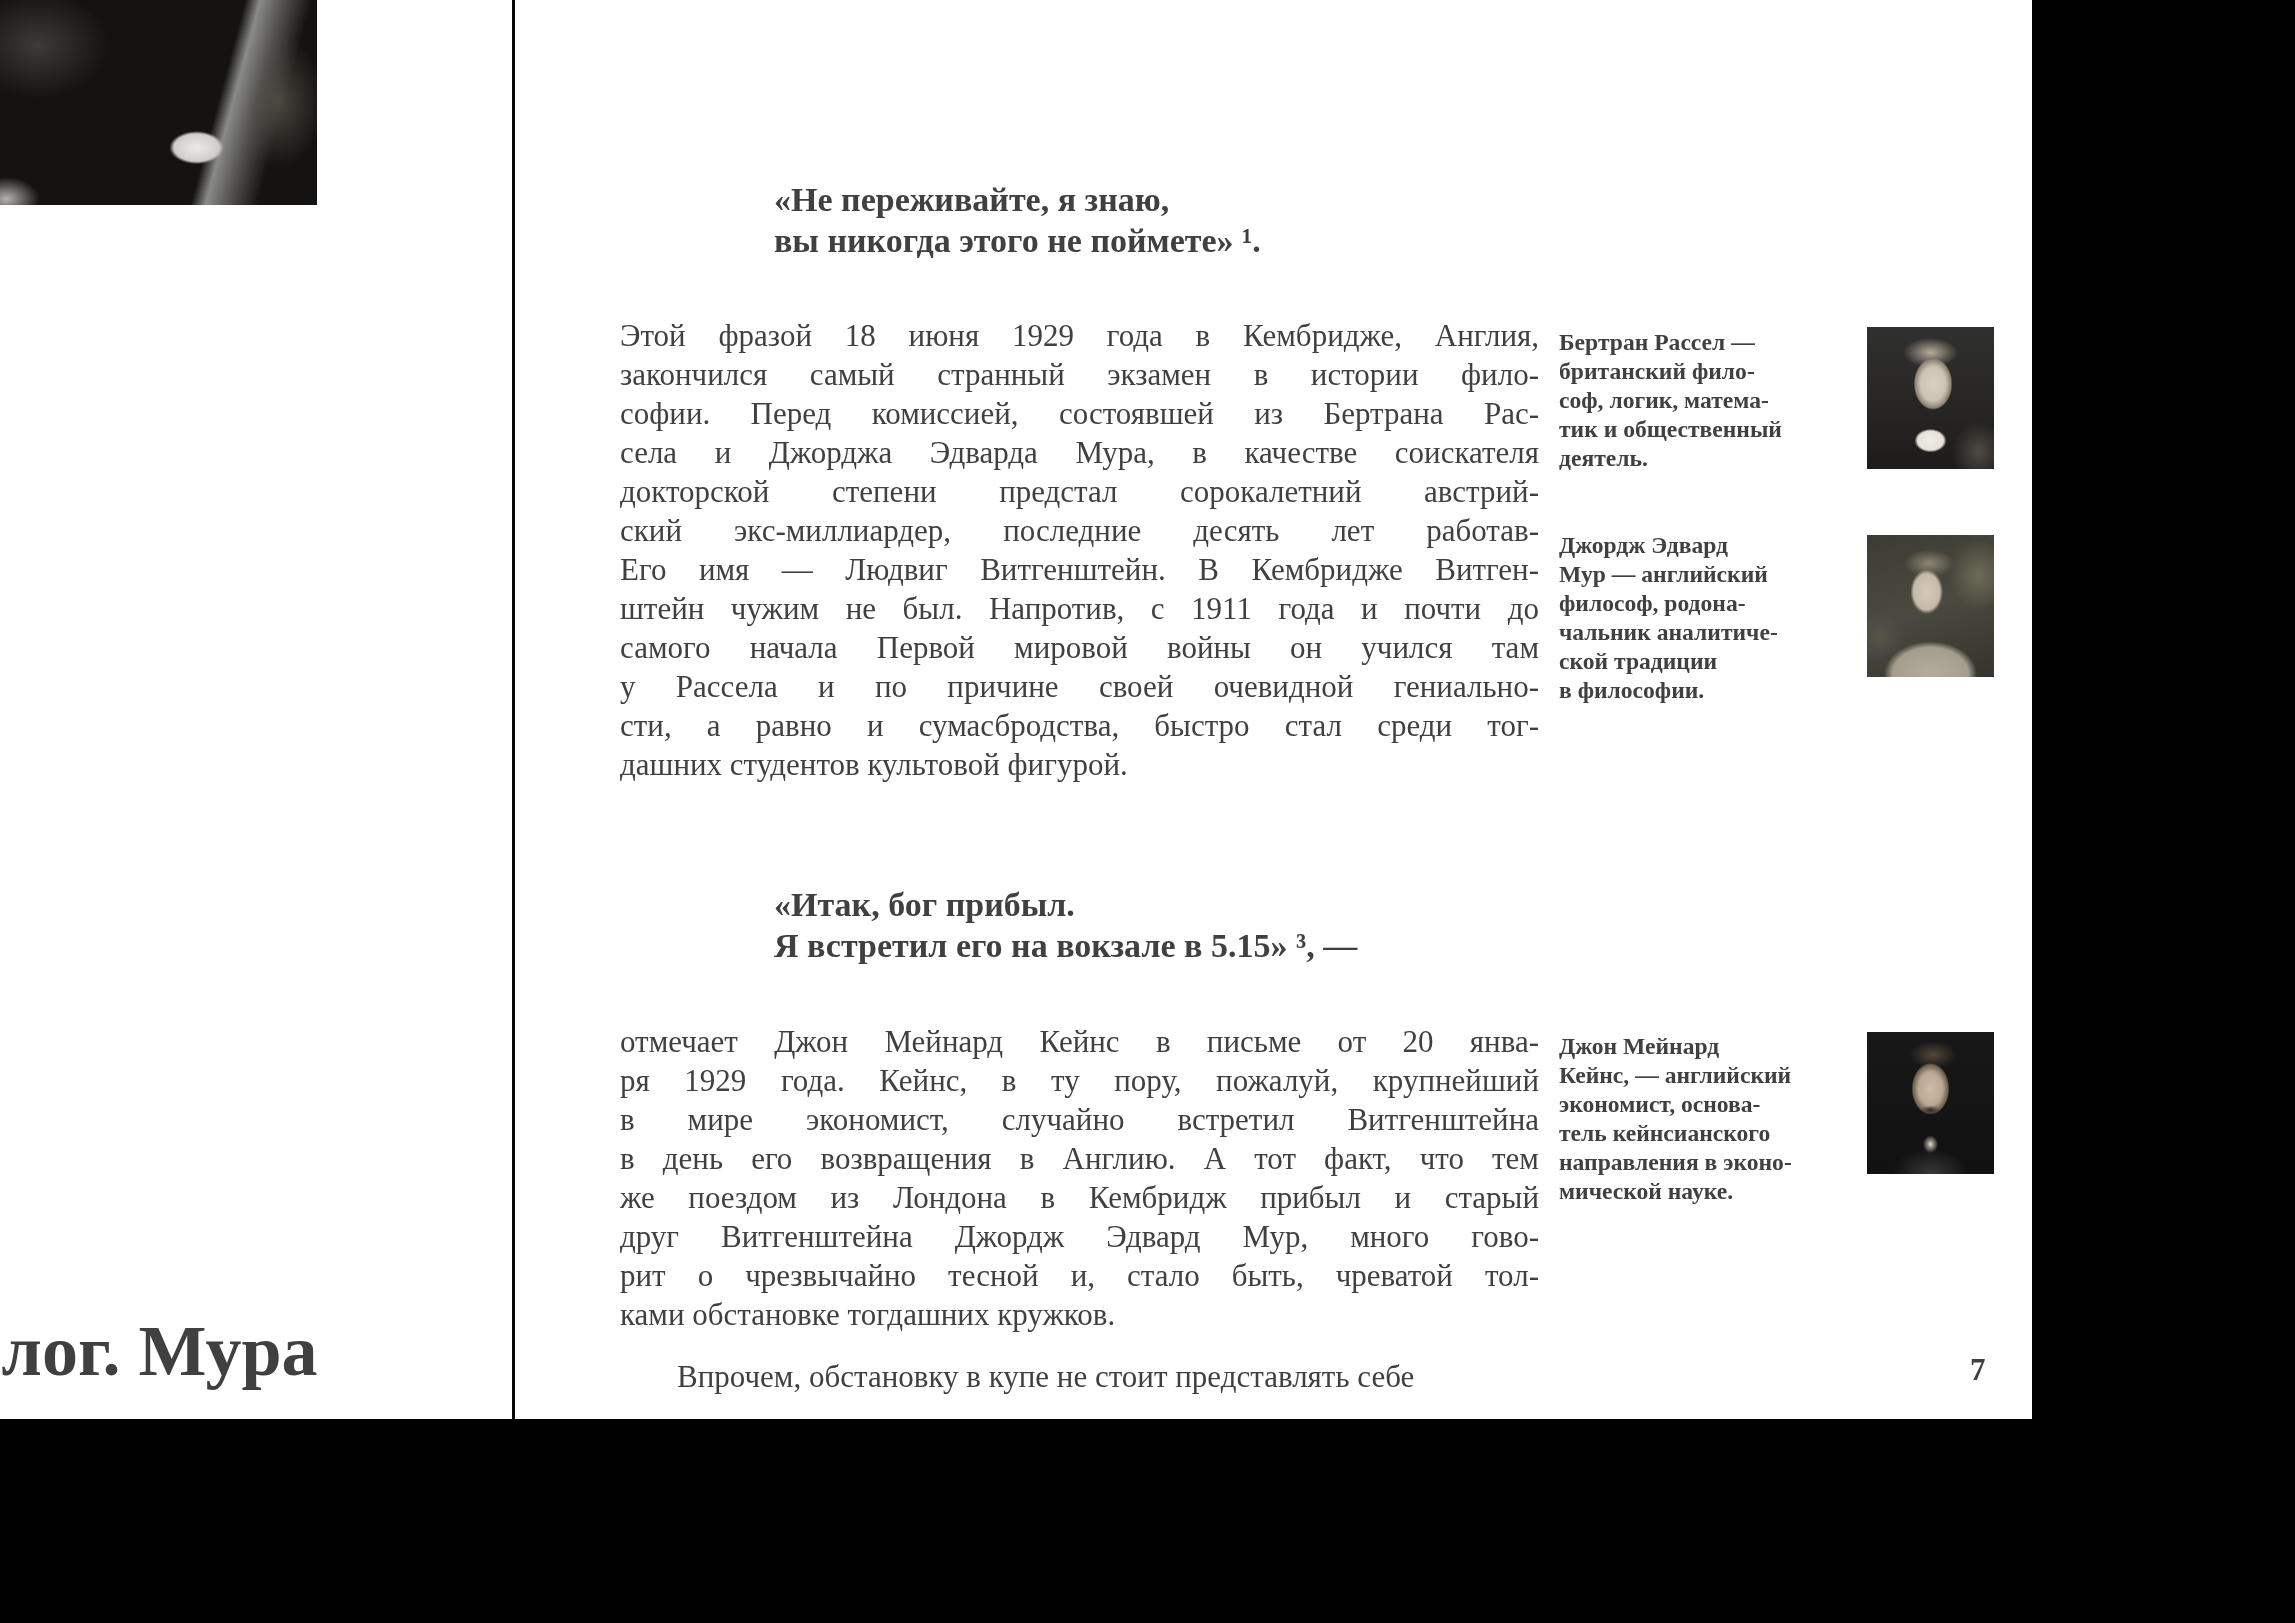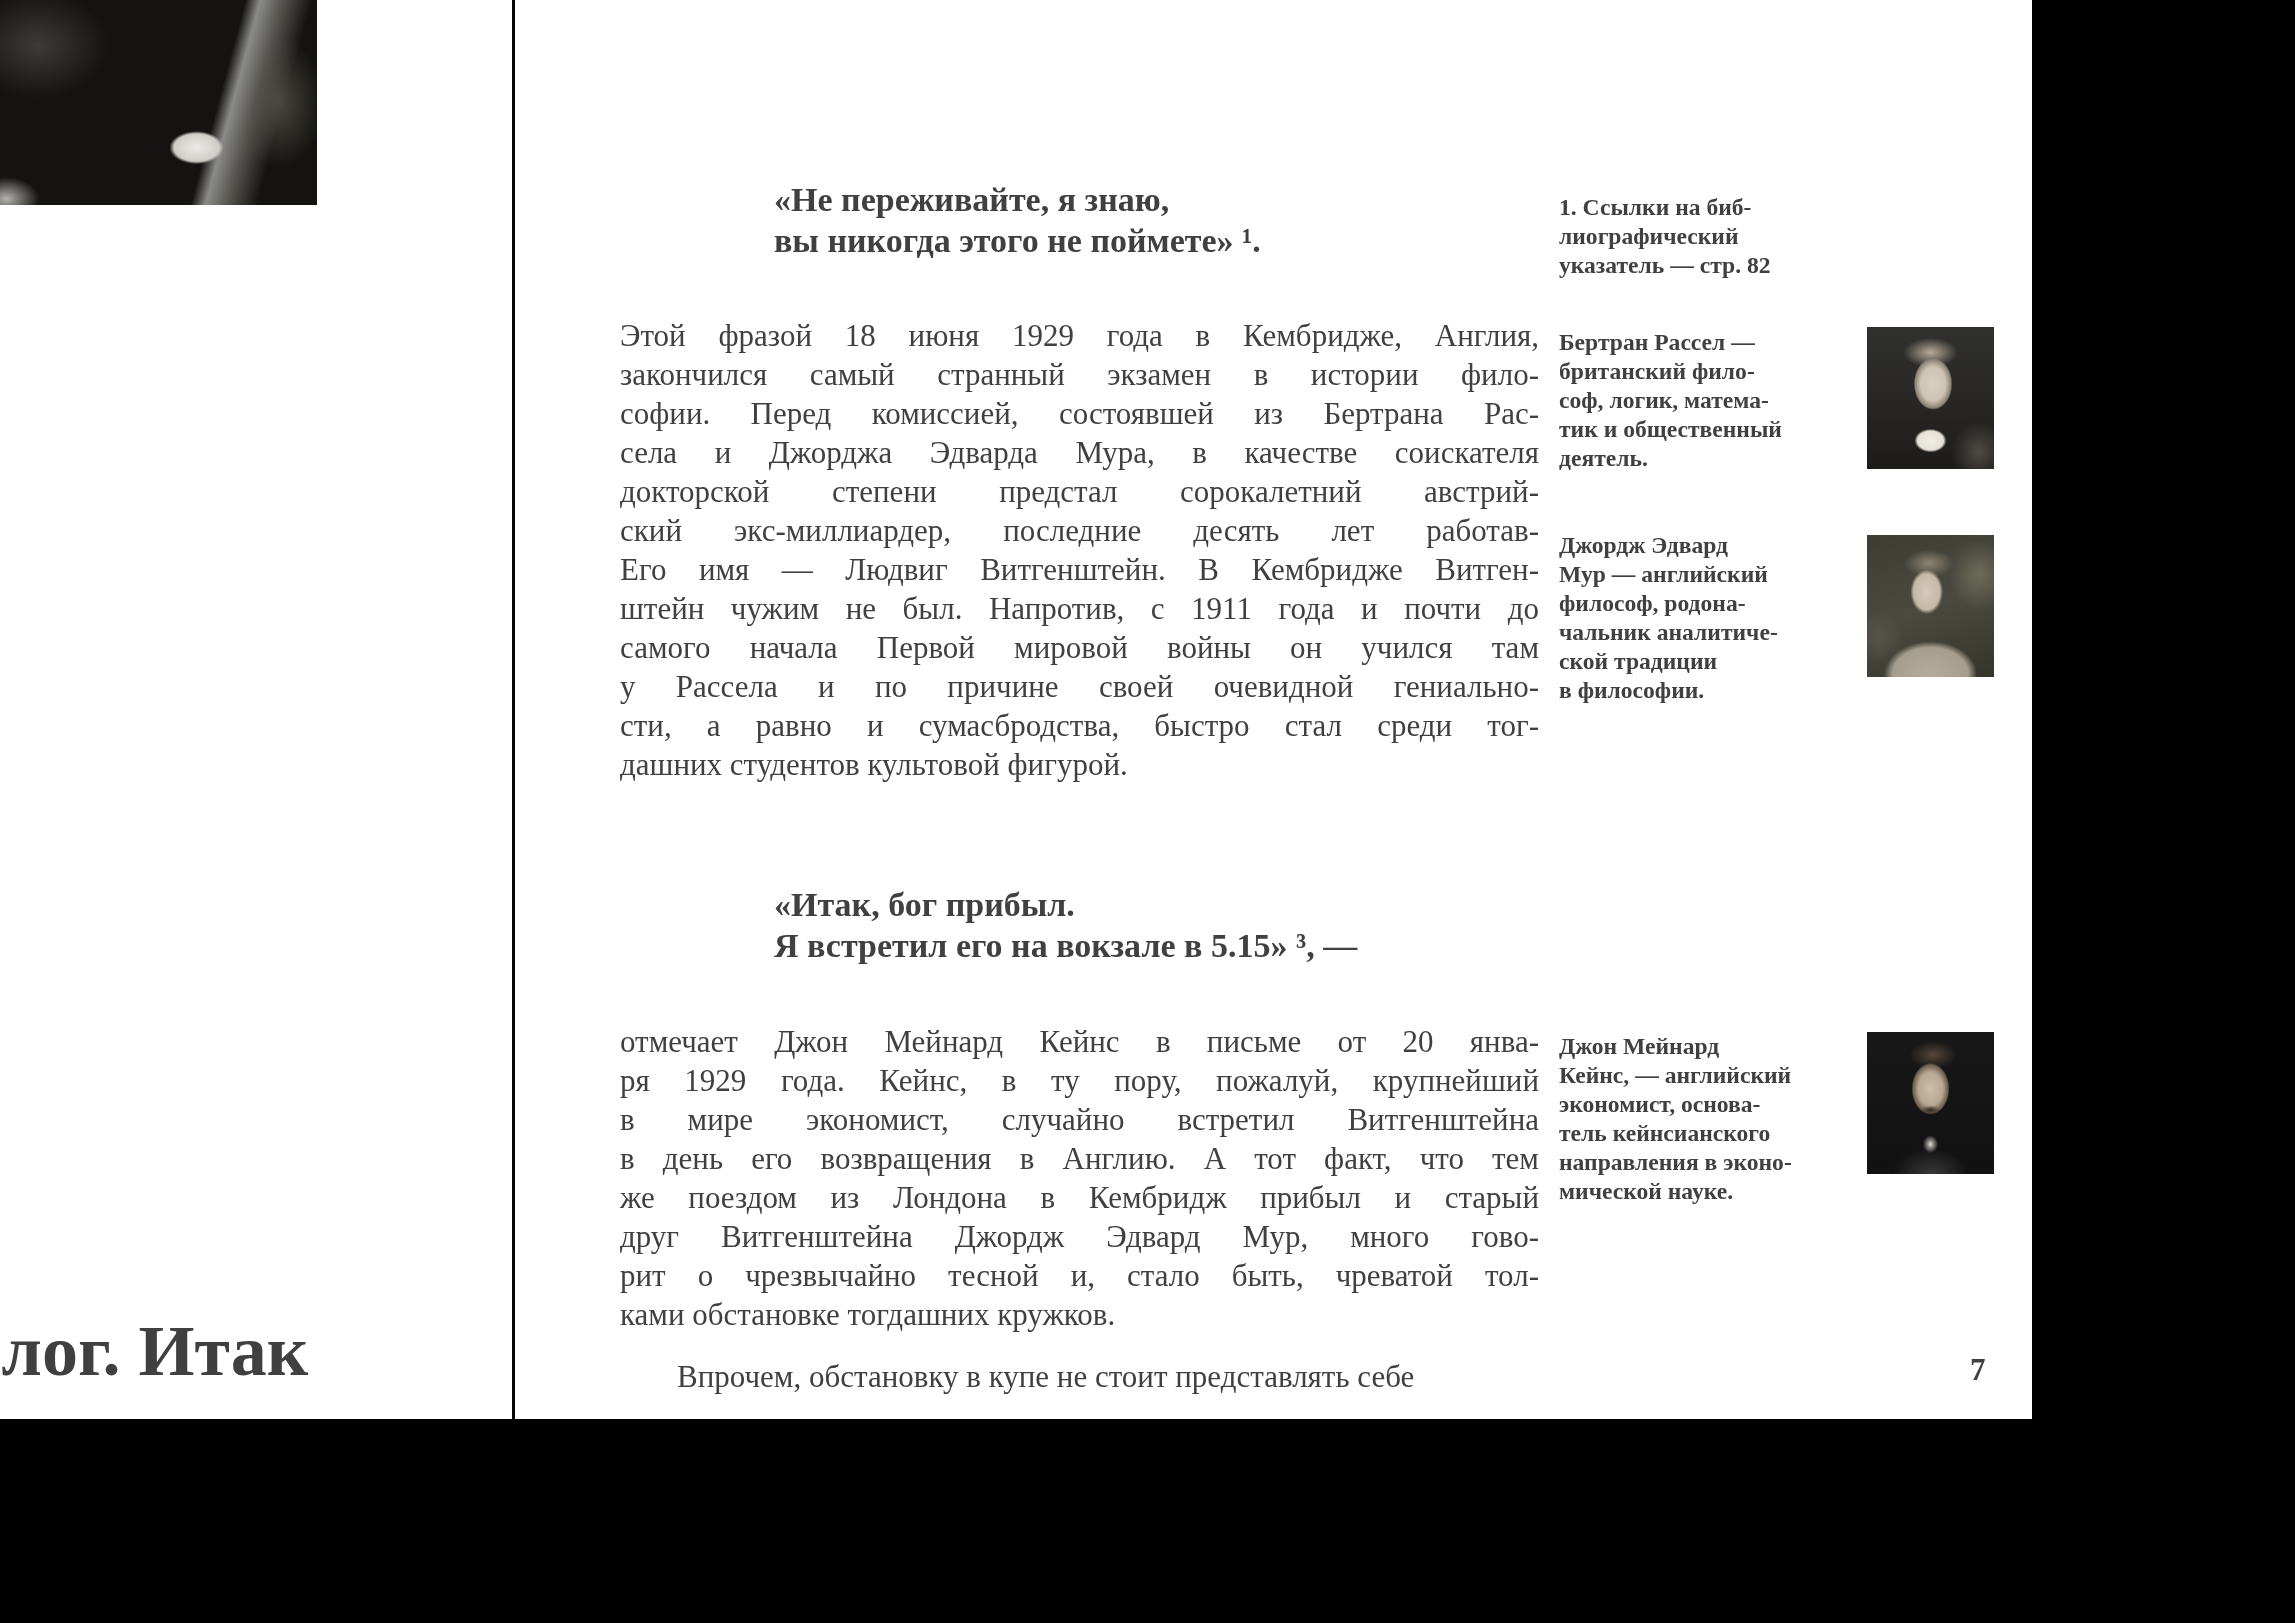--- a/index.html
+++ b/index.html
@@ -73,25 +73,20 @@
   <div class="page">
 
     <div class="photo-frag"></div>
     <div class="rule"></div>
 
     <div class="ep ep1">
       <div>«Не переживайте, я знаю,</div>
       <div>вы никогда этого не поймете» ¹.</div>
     </div>
 
-    <div class="note n1">
-      <div class="nl">1. Ссылки на биб-</div>
-      <div class="nl">лиографический</div>
-      <div class="nl">указатель — стр. 82</div>
-    </div>
 
     <div class="para p1">
       <div class="bl">Этой фразой 18 июня 1929 года в Кембридже, Англия,</div>
       <div class="bl">закончился самый странный экзамен в истории фило-</div>
       <div class="bl">софии. Перед комиссией, состоявшей из Бертрана Рас-</div>
       <div class="bl">села и Джорджа Эдварда Мура, в качестве соискателя</div>
       <div class="bl">докторской степени предстал сорокалетний австрий-</div>
       <div class="bl">ский экс-миллиардер, последние десять лет работав-</div>
       <div class="bl">Его имя — Людвиг Витгенштейн. В Кембридже Витген-</div>
       <div class="bl">штейн чужим не был. Напротив, с 1911 года и почти до</div>
@@ -141,17 +136,17 @@
       <div class="nl">Кейнс, — английский</div>
       <div class="nl">экономист, основа-</div>
       <div class="nl">тель кейнсианского</div>
       <div class="nl">направления в эконо-</div>
       <div class="nl">мической науке.</div>
     </div>
     <div class="portrait p-keynes"></div>
 
     <div class="closing">Впрочем, обстановку в купе не стоит представлять себе</div>
 
-    <div class="chapter">лог. Итак</div>
+    <div class="chapter">лог. Мура</div>
     <div class="pagenum">7</div>
   </div>
 </div>
 
 
 </body></html>

